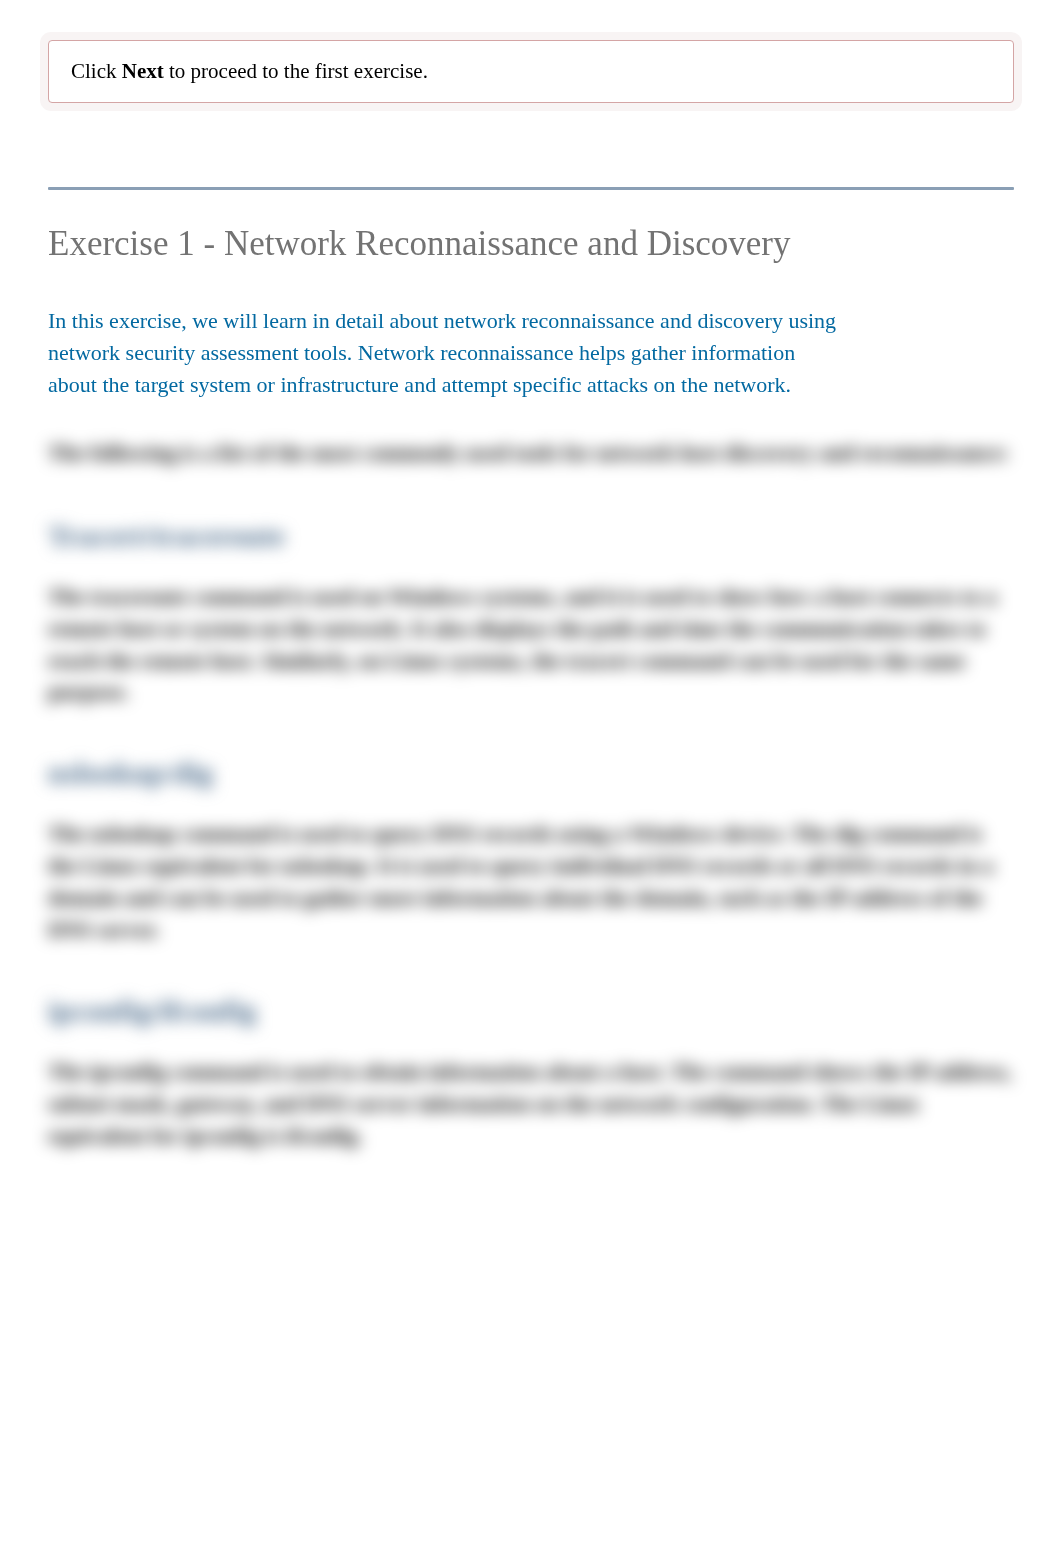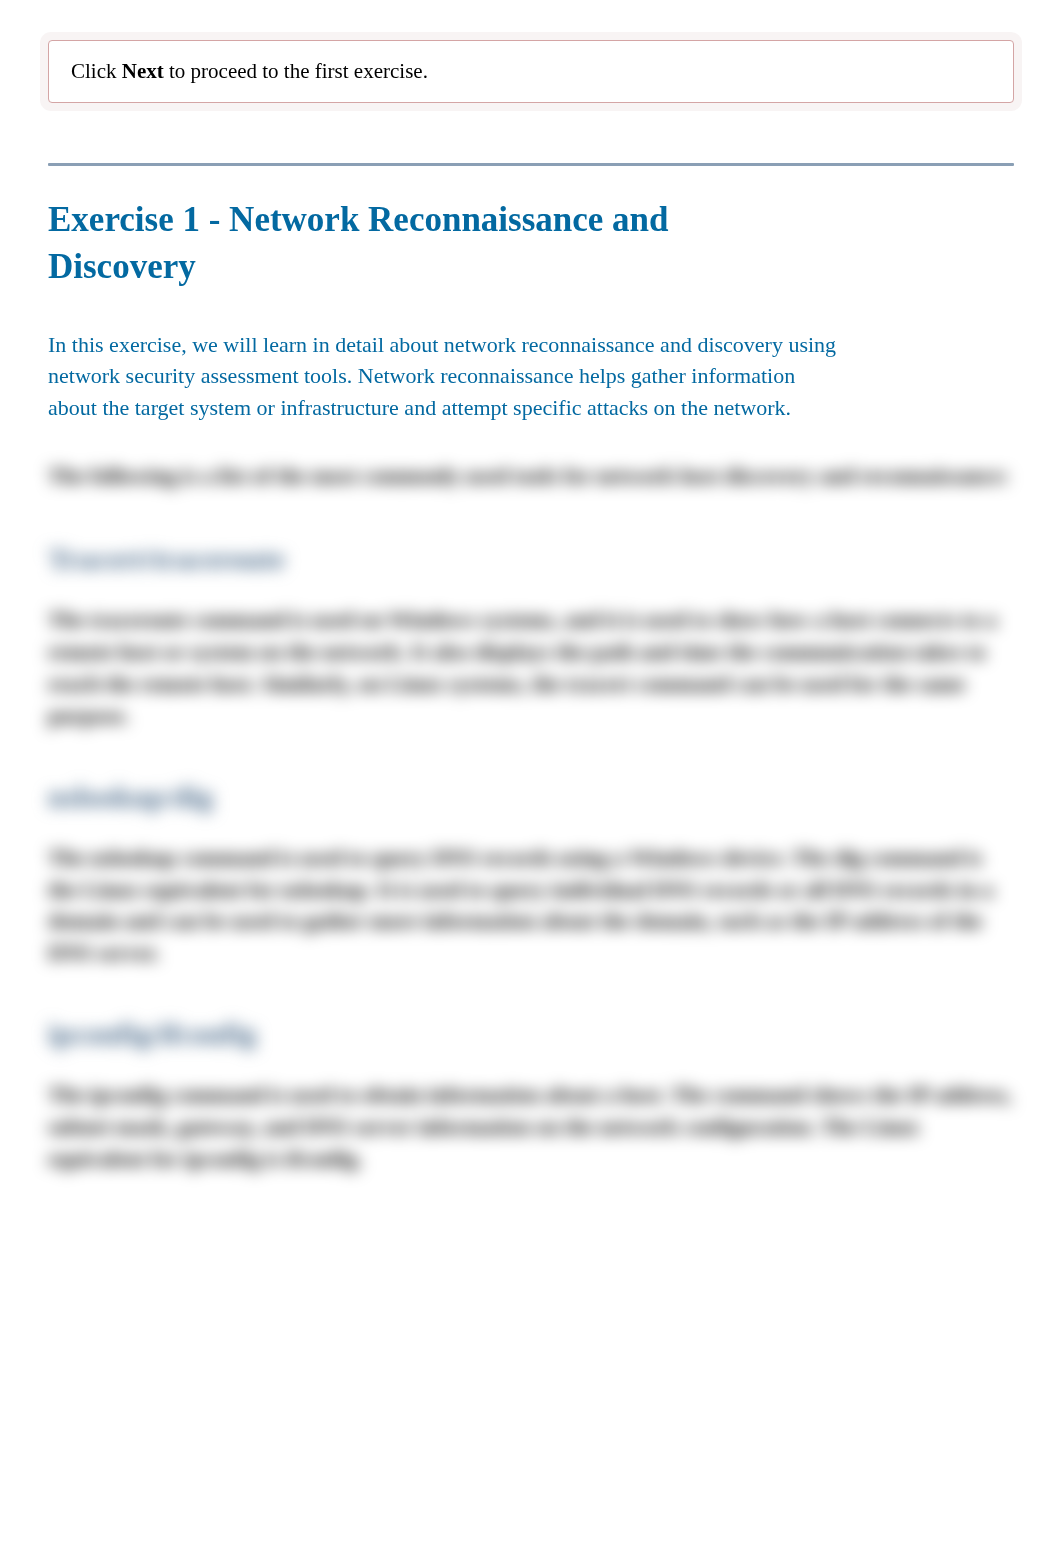--- a/index.html
+++ b/index.html
@@ -10,21 +10,21 @@
     
     body {
       font-family: Georgia, 'Times New Roman', serif;
       background: #ffffff;
       width: 1062px;
       min-height: 1561px;
       padding: 40px 20px;
     }
     
     .callout-box {
-      margin: 0 28px 60px 28px;
+      margin: 0 28px 84px 28px;
       padding: 18px 22px;
       border: 1px solid #d4a5a5;
       border-radius: 4px;
       background: #ffffff;
       font-size: 21px;
       color: #000000;
       box-shadow: 0 0 0 8px rgba(220, 200, 200, 0.2);
     }
     
     .callout-box .bold {
@@ -37,22 +37,22 @@
       background: #8a9fb5;
       border-radius: 1px;
     }
     
     .content-wrap {
       margin: 0 28px;
     }
     
     .exercise-title {
       font-size: 35px;
-      font-weight: 700;
-      color: #0369a1;
+      font-weight: 400;
+      color: #737373;
       line-height: 1.35;
       margin-bottom: 38px;
       max-width: 750px;
     }
     
     .intro-para {
       font-size: 22px;
       color: #0369a1;
       line-height: 1.45;
       margin-bottom: 36px;

